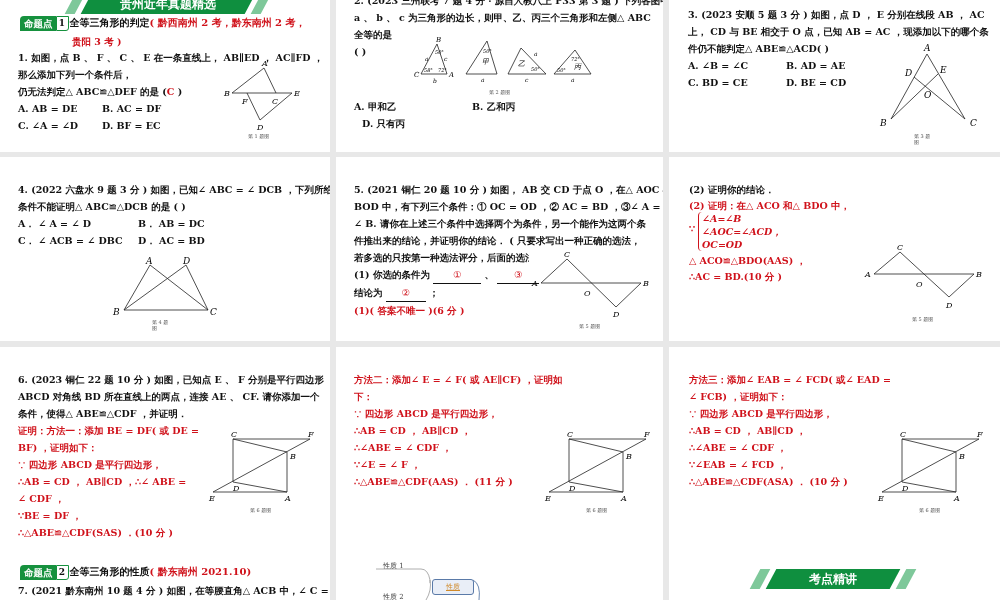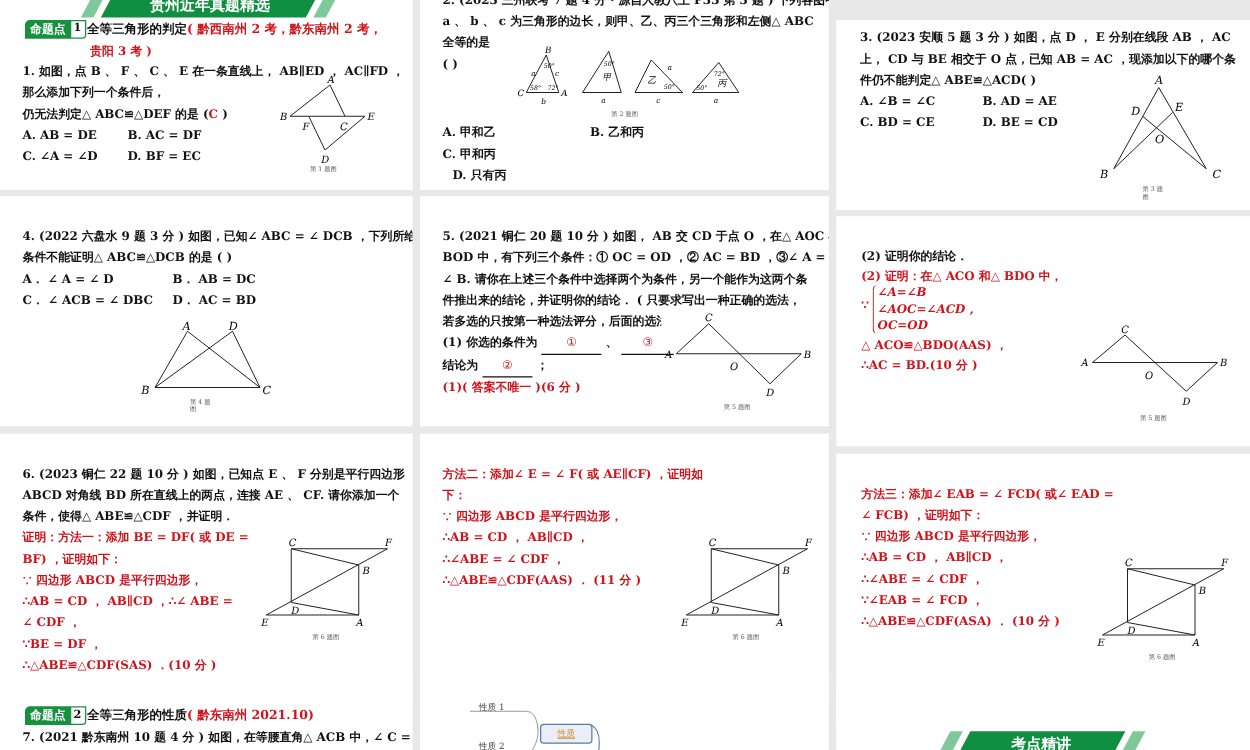--- a/index.html
+++ b/index.html
@@ -2,21 +2,21 @@
 <html><head>
 <meta charset="utf-8">
 <style>
   * { box-sizing: border-box; margin: 0; padding: 0; }
   html, body { width: 1000px; height: 600px; overflow: hidden; background: #e8e8e8; }
   body { font-family: "DejaVu Serif", "Liberation Serif", serif; color: #111; }
   .grid { position: relative; width: 1000px; height: 600px; }
   .slide { position: absolute; background: #ffffff; overflow: hidden; }
   .c0 { left: 0; width: 330px; }
   .c1 { left: 336px; width: 327px; }
-  .c2 { left: 669px; width: 331px; margin-top: 16px; }
+  .c2 { left: 669px; width: 331px; }
   .r0 { top: 0; height: 152px; }
   .r1 { top: 157px; height: 184px; }
   .r2 { top: 347px; height: 218px; }
   .r3 { top: 540px; height: 60px; }
   .txt { position: absolute; font-size: 9.5px; line-height: 17px; font-weight: bold; }
   .red { color: #d0121b; }
   .it { font-style: italic; }
   .line { white-space: nowrap; }
   .cap { position: absolute; font-size: 5px; color: #555; font-family: "DejaVu Serif", serif; line-height: 6px; }
   .banner { position: absolute; height: 20px; }
@@ -113,21 +113,20 @@
         <text x="114" y="46" font-size="6">c</text>
         <text x="160" y="25">72°</text>
         <text x="146" y="36">50°</text>
         <text x="163" y="33" font-size="7" font-style="normal">丙</text>
         <text x="160" y="46" font-size="6">a</text>
       </g>
     </svg>
     <div class="cap" style="left:153px; top:89px;">第 2 题图</div>
     <div class="txt" style="left:18px; top:98px; width:310px;">
       <div class="line"><span style="display:inline-block;width:118px">A. 甲和乙</span><span>B. 乙和丙</span></div>
-      <div class="line">C. 甲和丙</div>
       <div class="line" style="padding-left:8px">D. 只有丙</div>
     </div>
   </div>
 
   <div class="slide c2 r0">
     <div class="txt" style="left:19px; top:6px; width:310px;">
       <div class="line">3. (2023 安顺 5 题 3 分 ) 如图，点 D ， E 分别在线段 AB ， AC</div>
       <div class="line">上， CD 与 BE 相交于 O 点，已知 AB = AC ，现添加以下的哪个条</div>
       <div class="line">件仍不能判定△ ABE≌△ACD(        )</div>
       <div class="line"><span style="display:inline-block;width:98px">A. ∠B = ∠C</span><span>B. AD = AE</span></div>
@@ -282,20 +281,21 @@
     <div class="cap" style="left:250px; top:160px;">第 6 题图</div>
   </div>
 
   <div class="slide c1 r2">
     <div class="txt red" style="left:18px; top:24px; width:220px;">
       <div class="line">方法二：添加∠ E = ∠ F( 或 AE∥CF) ，证明如</div>
       <div class="line">下：</div>
       <div class="line">∵ 四边形 ABCD 是平行四边形，</div>
       <div class="line">∴AB = CD ， AB∥CD ，</div>
       <div class="line">∴∠ABE = ∠ CDF ，</div>
+      <div class="line">∵∠E = ∠ F ，</div>
       <div class="line">∴△ABE≌△CDF(AAS) ． (11 分 )</div>
     </div>
     <svg style="position:absolute; left:205px; top:80px;" width="115" height="75">
       <g stroke="#222" stroke-width="0.8" fill="none">
         <line x1="28" y1="12" x2="105" y2="12"></line>
         <line x1="28" y1="12" x2="28" y2="55"></line>
         <line x1="28" y1="12" x2="82" y2="25"></line>
         <line x1="82" y1="25" x2="82" y2="65"></line>
         <line x1="28" y1="55" x2="82" y2="65"></line>
         <line x1="8" y1="65" x2="82" y2="65"></line>

